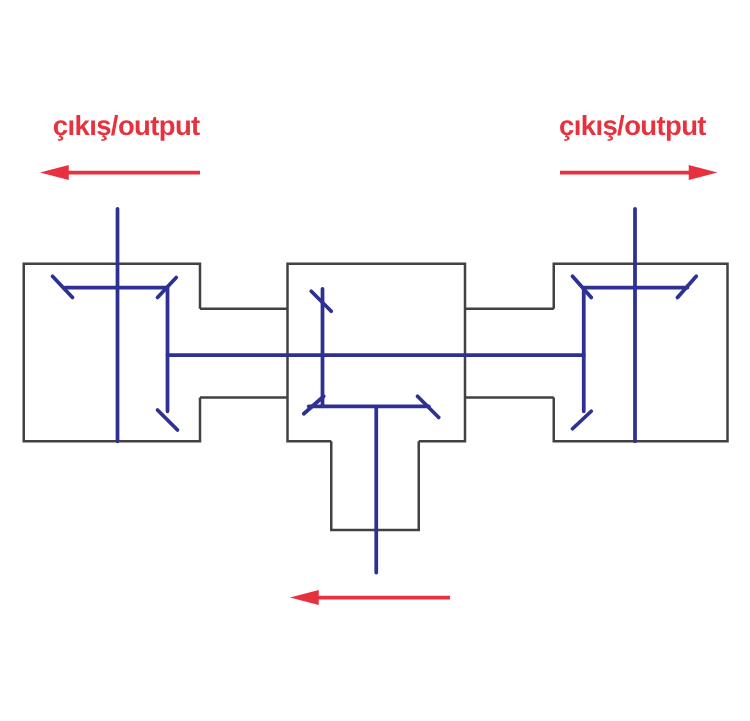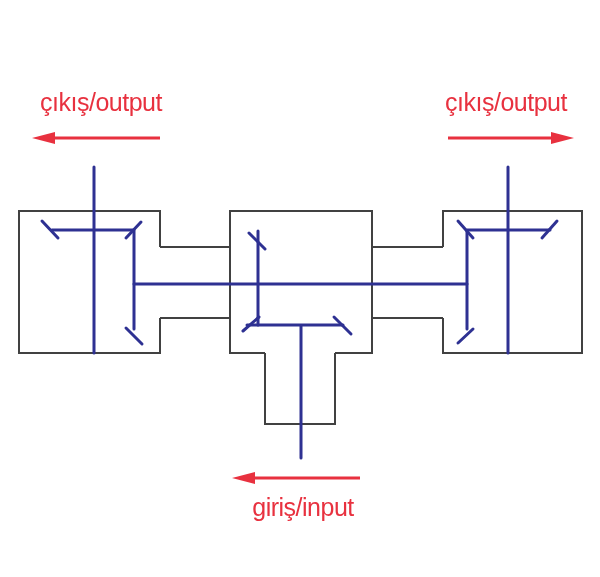--- a/index.html
+++ b/index.html
@@ -42,22 +42,22 @@
     fill: none;
     stroke-linecap: butt;
   }
   .arrowhead { fill: var(--red); stroke: none; }
 
   .diagram-label {
     position: absolute;
     width: 160px;
     text-align: center;
     color: var(--red);
-    font-size: 25px;
-    font-weight: normal;
+    font-size: 22px;
+    font-weight: bold;
     letter-spacing: -0.5px;
     white-space: nowrap;
     user-select: none;
   }
 </style>
 </head>
 <body>
 
 <div class="stage">
 
@@ -122,15 +122,14 @@
     <g>
       <path class="arrowline" d="M 251 478 L 360 478"></path>
       <polygon class="arrowhead" points="232,478 255,472 255,484"></polygon>
     </g>
   </svg>
 
   <div class="diagram-label" style="left:21px; top:88px;">çıkış/output</div>
 
   <div class="diagram-label" style="left:426px; top:88px;">çıkış/output</div>
 
-  <div class="diagram-label" style="left:223px; top:493px;">giriş/input</div>
 
 </div>
 
 </body></html>

